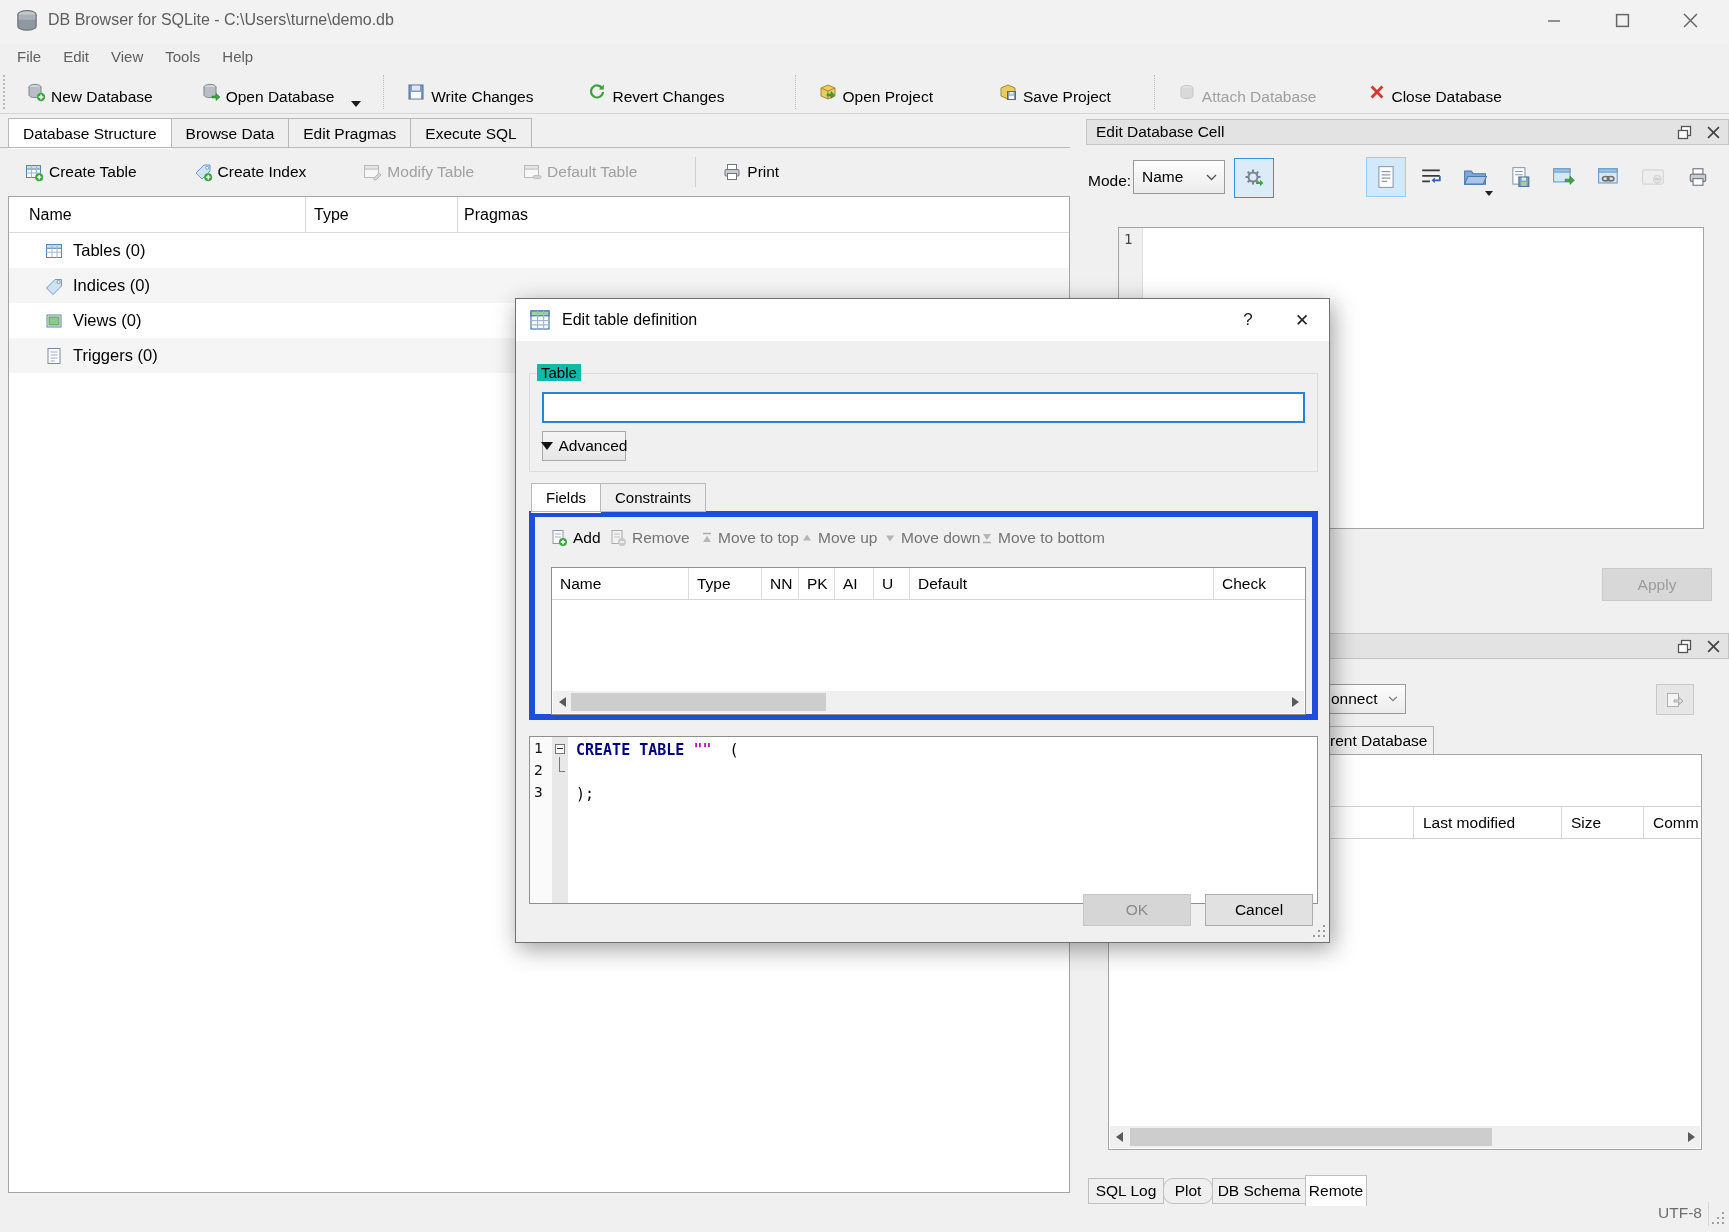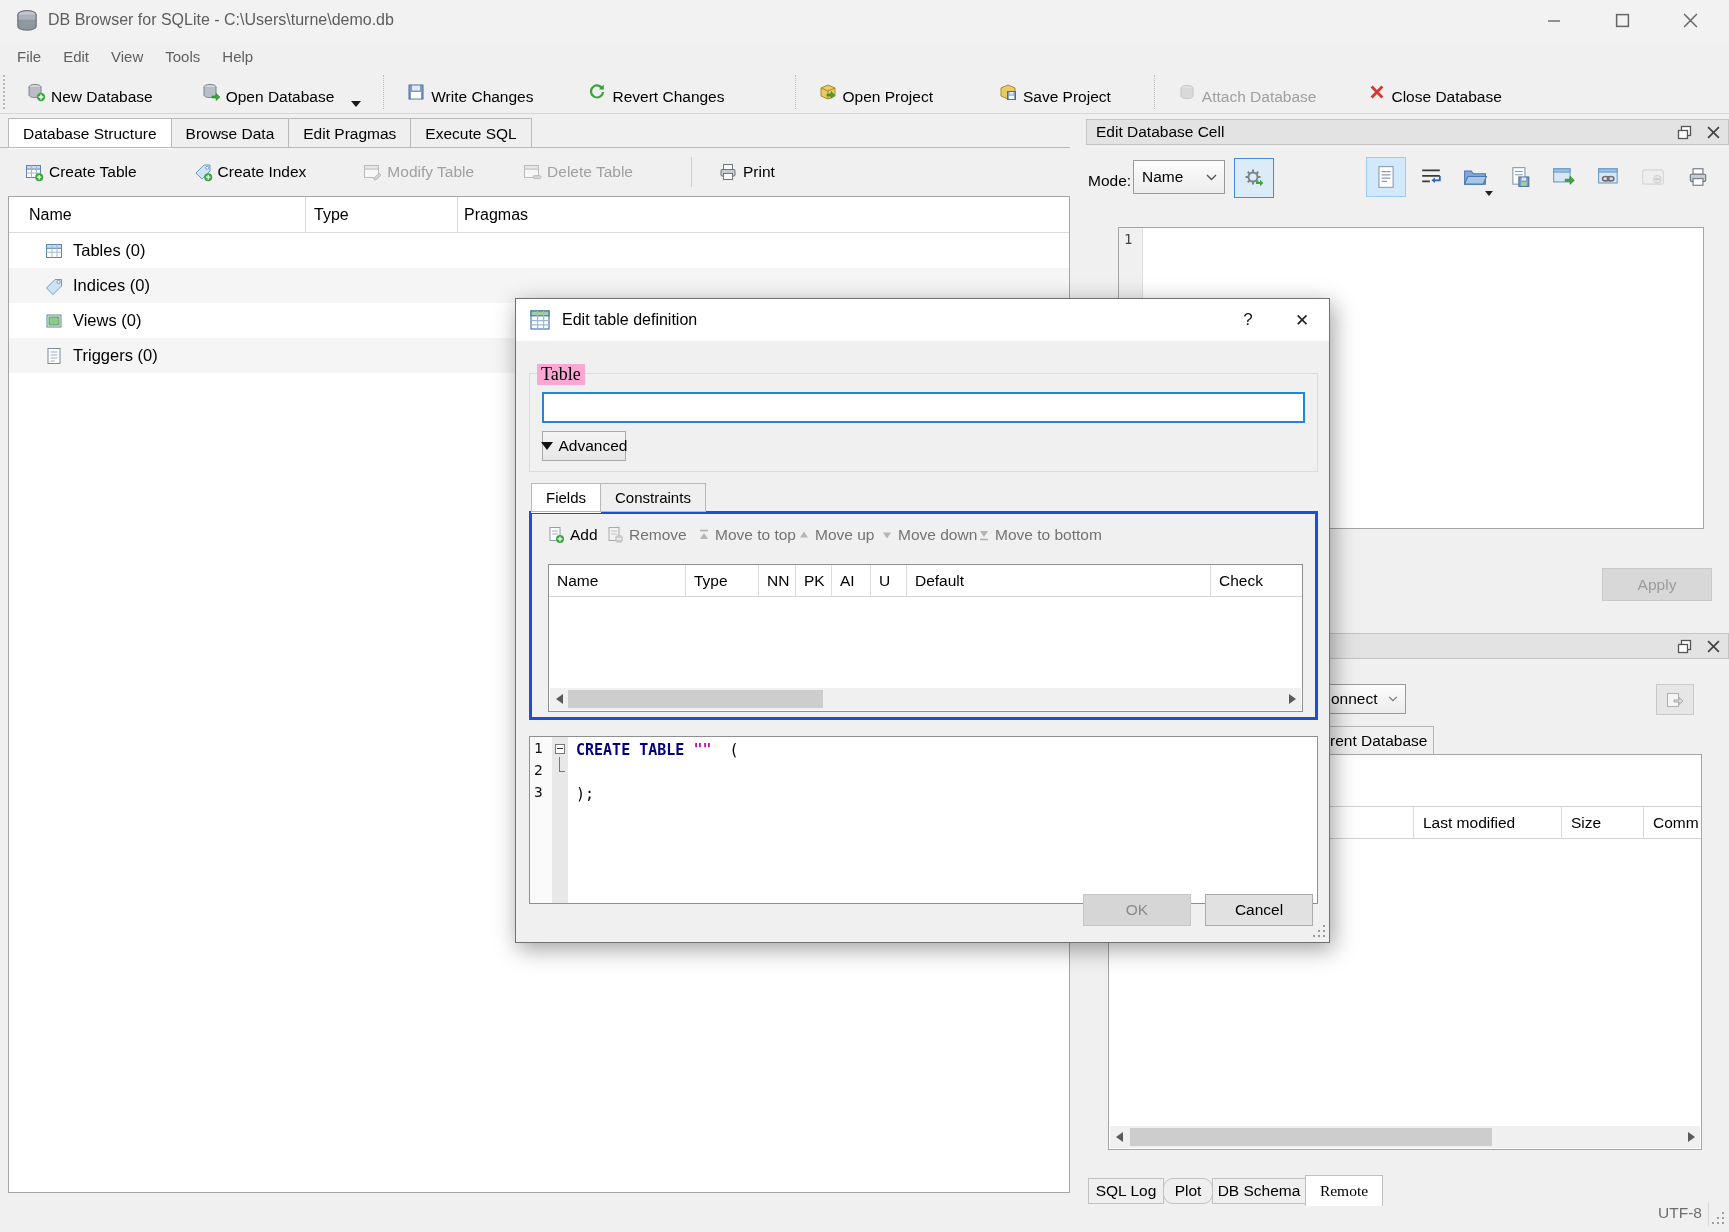--- a/index.html
+++ b/index.html
@@ -101,28 +101,28 @@
 
   .statusbar-text { position:absolute; left:1658px; top:1204px; font-size:15.5px; color:#6e6e6e; }
   .status-sep { position:absolute; left:1708px; top:1202px; width:1px; height:24px; background:#d8d8d8; }
 
   
   .dialog { position:absolute; left:515px; top:298px; width:815px; height:645px; background:#f0f0f0; border:1px solid #707070; box-shadow:3px 6px 22px rgba(0,0,0,.38); z-index:50; }
   .dlg-title { position:absolute; left:0; top:0; width:100%; height:42px; background:#fff; display:flex; align-items:center; }
   .dlg-title .ttl { margin-left:10px; font-size:16px; }
   .dlg-glyph { position:absolute; top:0; width:46px; height:42px; display:flex; align-items:center; justify-content:center; font-size:17px; color:#222; }
   .groupbox { position:absolute; left:13px; top:74px; width:789px; height:99px; border:1px solid #dcdcdc; }
-  .gb-label { position:absolute; left:7px; top:-10px; background:#f9a8d4; padding:0 4px; font-size:18px;font-family:Liberation Serif, serif; }
+  .gb-label { position:absolute; left:7px; top:-10px; background:#14b8a6; padding:0 4px; font-size:15px; }
   .tbl-input { position:absolute; left:12px; top:18px; width:763px; height:31px; border:2px solid #2285d8; background:#fff; font-size:15.5px; padding:0 6px; outline:none; font-family:"Liberation Sans",sans-serif; }
   .adv-btn { position:absolute; left:12px; top:57px; width:84px; height:30px; border:1px solid #a9a9a9; background:linear-gradient(#f5f5f5,#e7e7e7); display:flex; align-items:center; justify-content:center; gap:6px; font-size:15.5px; }
   .tri-down { width:0; height:0; border-left:6px solid transparent; border-right:6px solid transparent; border-top:8px solid #111; }
 
   .dlg-tabs { position:absolute; left:15px; top:184px; display:flex; }
   .dlg-pane-line { position:absolute; left:13px; top:212px; width:789px; height:1px; background:#bdbdbd; }
-  .tabpane { position:absolute; left:13px; top:212px; width:789px; height:209px; border:3px solid #1d4ed8; background:#f0f0f0; }
+  .tabpane { position:absolute; left:13px; top:212px; width:789px; height:209px; border:6px solid #1d4ed8; background:#f0f0f0; }
 
   .fld-actions { position:absolute; left:0; top:6px; width:100%; height:32px; }
   .fa-btn { position:absolute; display:flex; align-items:center; gap:5px; font-size:15.5px; height:30px; }
   .fa-btn.disabled { color:#737373; }
 
   .fields-table { position:absolute; left:16px; top:50px; width:755px; height:148px; background:#fff; border:1px solid #8f8f8f; }
   .ft-head { display:flex; height:32px; border-bottom:1px solid #d6d6d6; font-size:15.5px; align-items:center; }
   .ft-cell { height:100%; display:flex; align-items:center; border-right:1px solid #dcdcdc; padding-left:8px; overflow:hidden; }
 
   .sql-frame { position:absolute; left:13px; top:437px; width:789px; height:168px; background:#fff; border:1px solid #8f8f8f; font-family:"DejaVu Sans Mono",monospace; font-size:15px; }
@@ -318,21 +318,21 @@
     <span>Modify Table</span>
   </div>
   <div class="st-btn disabled" style="margin-left:16px">
     <span>
         <svg width="20" height="20" viewBox="0 0 20 20">
           <rect x="2.5" y="3.5" width="14" height="12" fill="#fff" stroke="#888"></rect>
           <rect x="2.5" y="3.5" width="14" height="3.6" fill="#ddd" stroke="#888"></rect>
           <rect x="11" y="13.6" width="8" height="3" rx="1.5" fill="#bbb" stroke="#888"></rect>
         </svg>
       </span>
-    <span>Delete Table</span>
+    <span>Default Table</span>
   </div>
   <div class="st-sep" style="margin-left:42px"></div>
   <div class="st-btn">
     <span>
         <svg width="20" height="20" viewBox="0 0 20 20">
           <rect x="5.5" y="2.5" width="9" height="5" fill="#fff" stroke="#6f767d"></rect>
           <rect x="3" y="7.5" width="14" height="6.5" rx="1" fill="#c6ccd2" stroke="#6f767d"></rect>
           <rect x="5.5" y="11.5" width="9" height="6" fill="#fff" stroke="#6f767d"></rect>
         </svg>
       </span>
@@ -561,21 +561,21 @@
     </div>
     <div class="sb-arrow">
         <span class="tri-r"></span>
       </div>
   </div>
 </div>
 
 <div class="dock-tab" style="left:1088px; width:76px;">SQL Log</div>
 <div class="dock-tab" style="left:1163px; width:50px;border-radius:10px;">Plot</div>
 <div class="dock-tab" style="left:1212px; width:94px;">DB Schema</div>
-<div class="dock-tab active" style="left:1305px; width:78px;font-family:Liberation Serif, serif;">Remote</div>
+<div class="dock-tab active" style="left:1305px; width:62px;">Remote</div>
 
 <span class="statusbar-text">UTF-8</span>
 <span class="status-sep"></span>
 <span class="grip" style="left:1712px; top:1212px;">
   <svg width="14" height="14" viewBox="0 0 14 14">
       <g fill="#a0a0a0">
         <rect x="10" y="10" width="2" height="2"></rect>
         <rect x="10" y="5" width="2" height="2"></rect>
         <rect x="5" y="10" width="2" height="2"></rect>
         <rect x="10" y="0" width="2" height="2"></rect>

